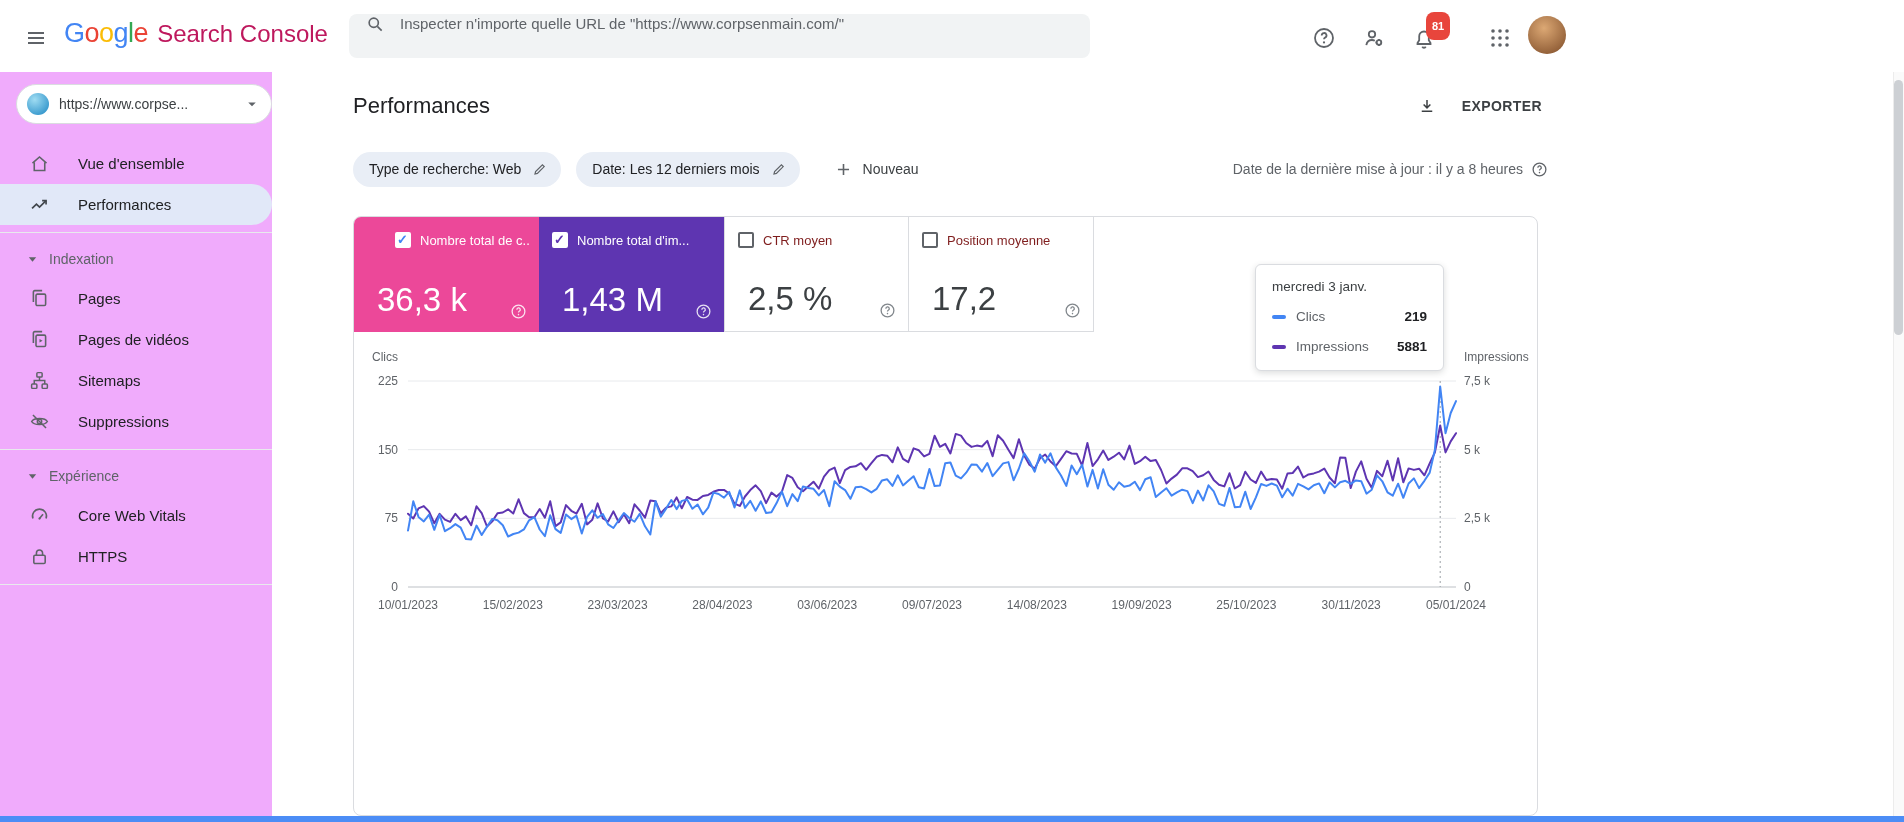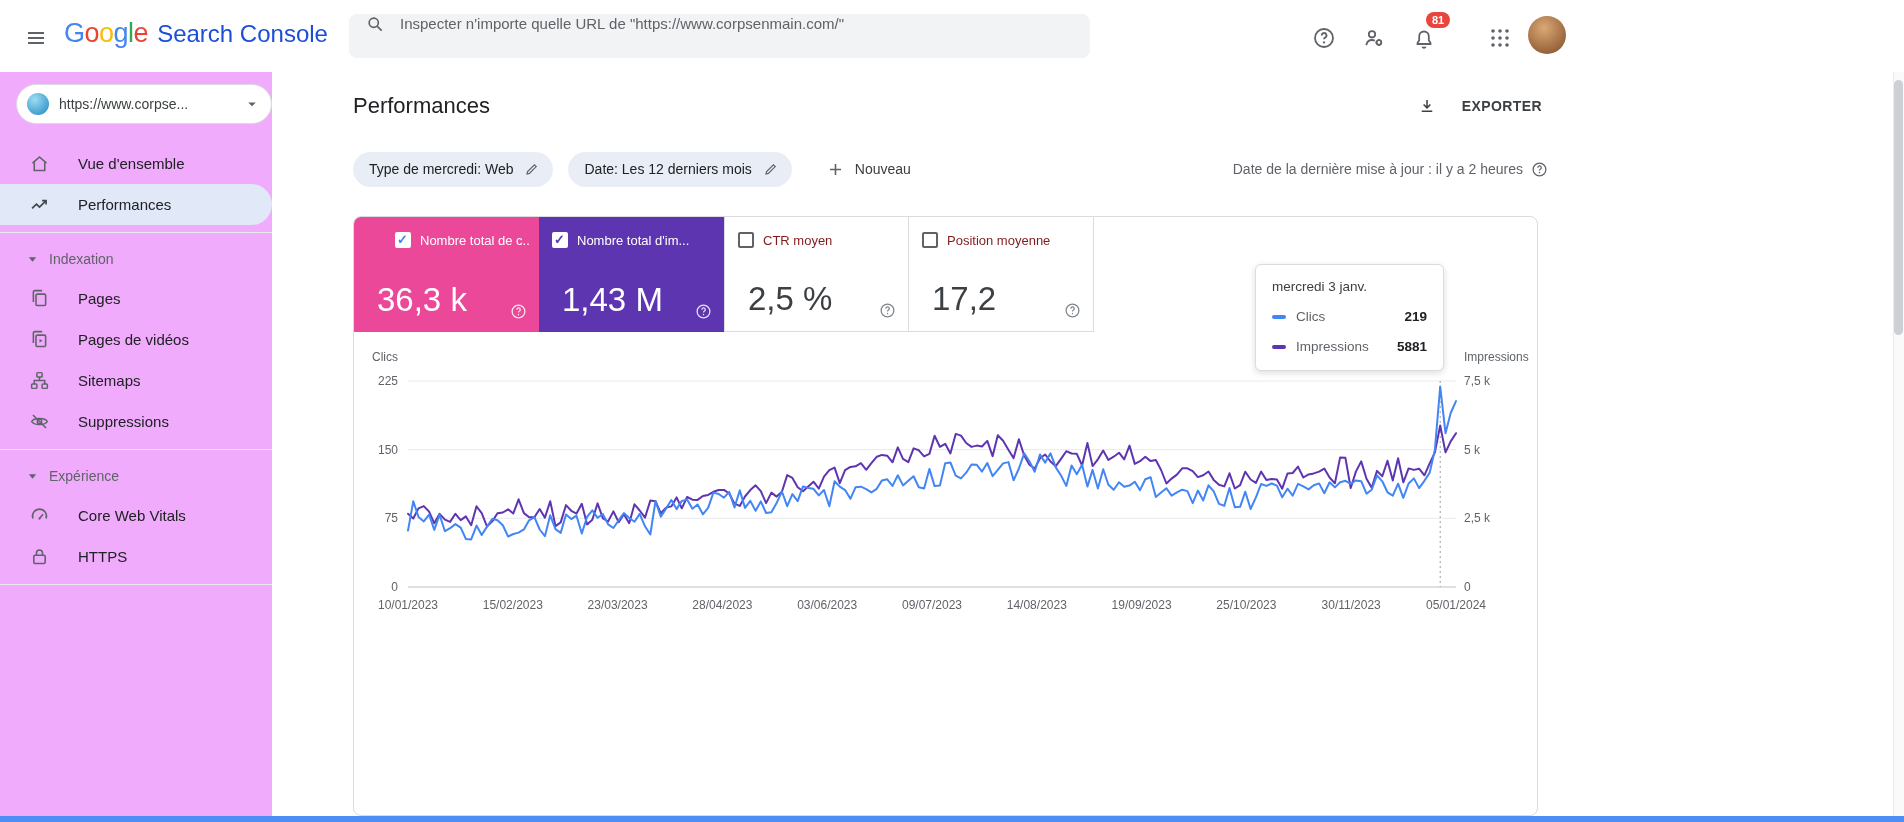--- a/index.html
+++ b/index.html
@@ -8,32 +8,32 @@
        font-family:"Liberation Sans",sans-serif;color:#202124}
 
   
   .topbar{position:absolute;top:0;left:0;right:0;height:72px;background:#fff;z-index:20}
   .iconbtn{position:absolute;background:none;border:none;padding:4px;cursor:pointer;color:#5f6368;line-height:0}
   .iconbtn svg{width:24px;height:24px}
   #menu-btn{left:20px;top:22px}
   .logo{position:absolute;left:64px;top:18px;display:flex;align-items:center;gap:9px;cursor:pointer}
   .glogo{display:flex}
   .glogo span{font-size:27px;font-weight:500;letter-spacing:-.5px}
-  .logosuffix{font-size:24px;color:#1d4ed8;font-weight:400}
+  .logosuffix{font-size:24px;color:#be185d;font-weight:400}
   .searchbar{position:absolute;left:349px;top:14px;width:741px;height:44px;background:#f1f3f4;
              border-radius:8px;display:flex;align-items:flex-start;gap:13px;padding:0 16px}
   .searchbar svg{width:20px;height:20px;color:#5f6368;flex:none}
   .searchbar input{flex:1;border:none;background:transparent;outline:none;font-size:15px;color:#202124;
                    font-family:"Liberation Sans",sans-serif}
   .searchbar input::placeholder{color:#5f6368}
   #help-btn{left:1308px;top:22px}
   #usergear-btn{left:1358px;top:22px}
   #bell-btn{left:1408px;top:24px}
   #apps-btn{left:1484px;top:22px}
-  .badge{position:absolute;top:-12px;right:-10px;min-width:24px;height:16px;border-radius:8px;
+  .badge{position:absolute;top:-12px;right:-10px;min-width:24px;height:28px;border-radius:8px;
          color:#fff;font-size:11px;font-weight:700;display:flex;align-items:center;justify-content:center;padding:0 5px}
   .avatar{position:absolute;left:1528px;top:16px;width:38px;height:38px;border-radius:50%;border:none;cursor:pointer;
           background:radial-gradient(circle at 42% 32%,#dca874,#7c4a26)}
 
   
   .sidebar{position:absolute;left:0;top:72px;width:272px;bottom:0;background:#f0abfc;z-index:10}
   .property{display:flex;align-items:center;gap:10px;margin:12px 0 0 16px;width:256px;height:40px;
             border:1px solid #dadce0;border-radius:21px;background:#fff;padding:0 10px 0 10px;cursor:pointer;
             font-size:14px;color:#3c4043;font-family:"Liberation Sans",sans-serif}
   .prop-icon{width:22px;height:22px;border-radius:50%;flex:none;
@@ -266,40 +266,40 @@
         <svg viewBox="0 0 24 24" fill="none" stroke="currentColor" stroke-width="2">
             <path d="M12 4v10M7.5 10 12 14.5 16.5 10"></path>
             <path d="M5 19h14"></path>
           </svg>
         <span>EXPORTER</span>
       </button>
     </div>
     <div class="filter-row">
       <div class="chips">
         <button class="chip">
-          <span>Type de mercredi: Web</span>
+          <span>Type de recherche: Web</span>
           <svg viewBox="0 0 24 24" fill="none" stroke="currentColor" stroke-width="1.8">
               <path d="M4.5 19.5l.9-3.6L15.6 5.7l2.7 2.7L8.1 18.6l-3.6.9z"></path>
             </svg>
         </button>
         <button class="chip">
           <span>Date: Les 12 derniers mois</span>
           <svg viewBox="0 0 24 24" fill="none" stroke="currentColor" stroke-width="1.8">
               <path d="M4.5 19.5l.9-3.6L15.6 5.7l2.7 2.7L8.1 18.6l-3.6.9z"></path>
             </svg>
         </button>
         <button class="new-btn">
           <svg viewBox="0 0 24 24" fill="none" stroke="currentColor" stroke-width="2">
               <path d="M12 5v14M5 12h14"></path>
             </svg>
           <span>Nouveau</span>
         </button>
       </div>
       <div class="last-update">
-        <span>Date de la dernière mise à jour : il y a 2 heures</span>
+        <span>Date de la dernière mise à jour : il y a 8 heures</span>
         <svg viewBox="0 0 24 24" fill="none" stroke="currentColor" stroke-width="1.8">
             <circle cx="12" cy="12" r="9"></circle>
             <path d="M9.7 9.4a2.4 2.4 0 1 1 3.4 2.2c-.8.4-1.1 1-1.1 1.7"></path>
             <circle cx="12" cy="16.4" r="1.1" fill="currentColor" stroke="none"></circle>
           </svg>
       </div>
     </div>
 
     <section class="card">
       <div class="tiles">

